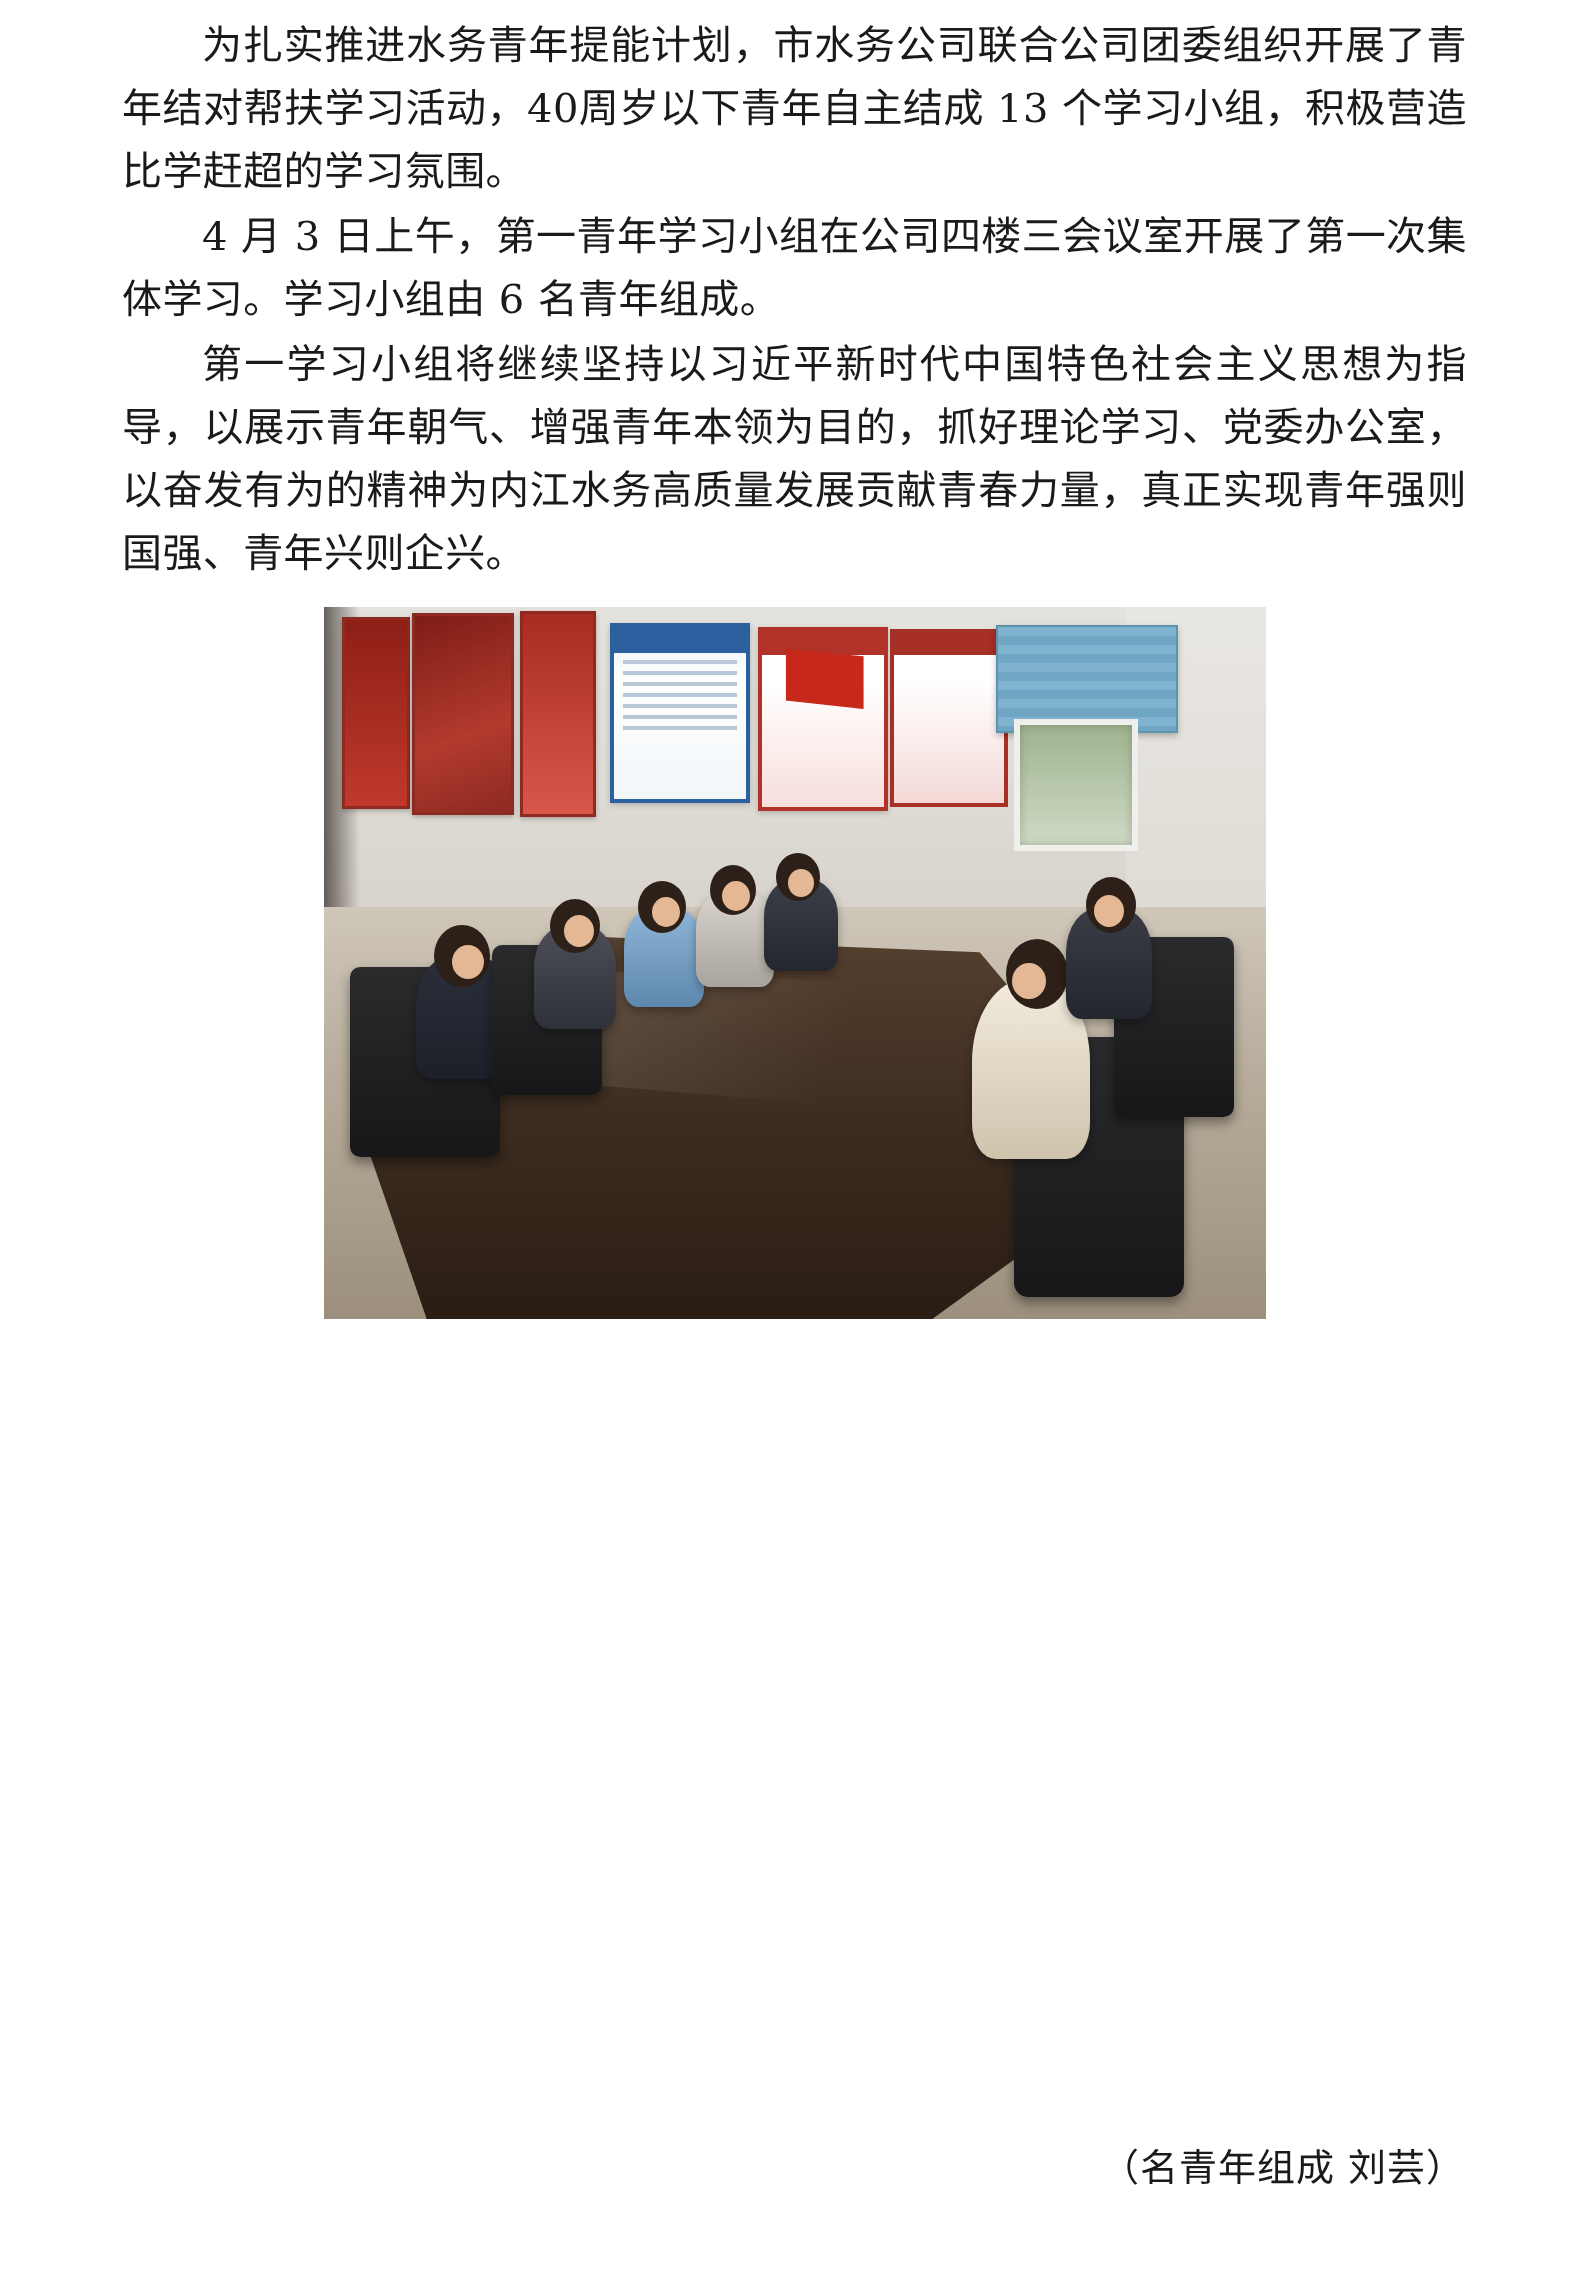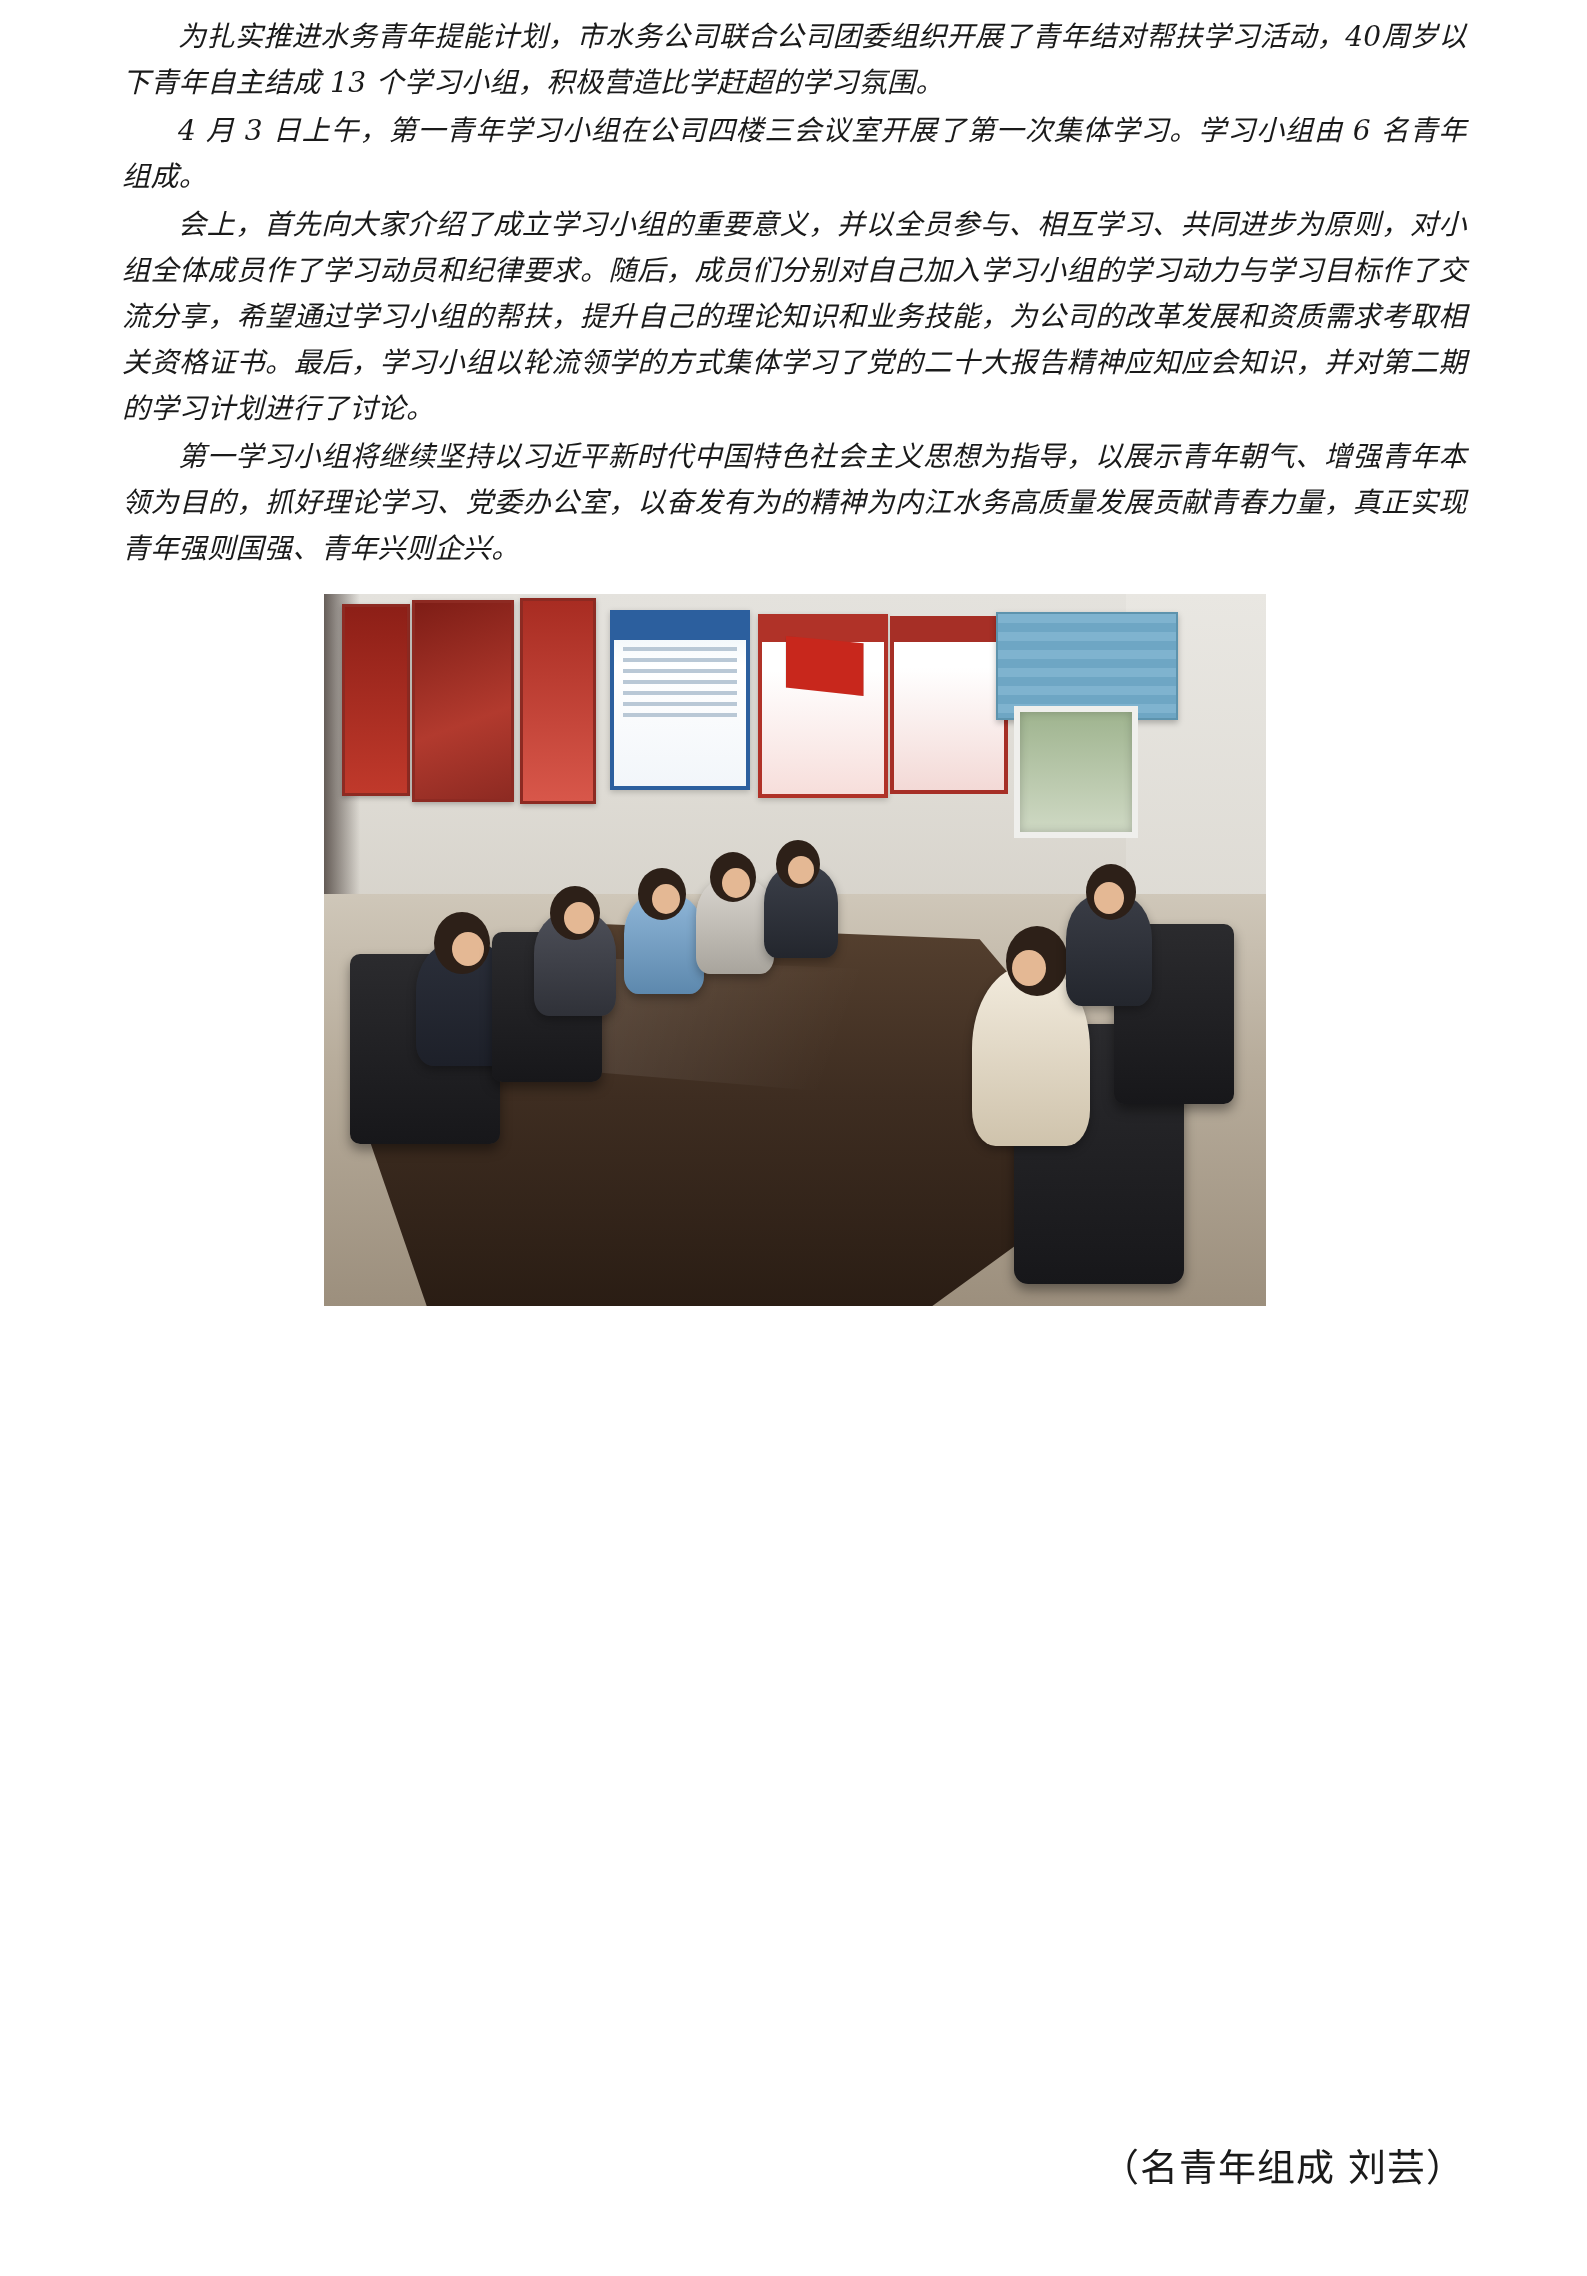--- a/index.html
+++ b/index.html
@@ -26,23 +26,22 @@
   .doc-body {
     font-size: 40px;
     line-height: 1.58;
     letter-spacing: 0.4px;
     text-align: justify;
     text-justify: inter-ideograph;
   }
   .para {
     margin: 0 0 2px 0;
     text-indent: 2em;
-    font-size: 28px;
-    line-height: 46px;
-    font-style: italic;
+    font-size: 40px;
+    line-height: 63px;
   }
   .figure-wrap {
     margin-top: 22px;
     display: flex;
     justify-content: center;
   }
   .photo {
     width: 942px;
     height: 712px;
     position: relative;
@@ -169,21 +168,20 @@
   }
 </style>
 </head>
 <body>
 
 <div class="page">
 
   <div class="doc-body">
     <p class="para">为扎实推进水务青年提能计划，市水务公司联合公司团委组织开展了青年结对帮扶学习活动，40周岁以下青年自主结成 13 个学习小组，积极营造比学赶超的学习氛围。</p>
     <p class="para">4 月 3 日上午，第一青年学习小组在公司四楼三会议室开展了第一次集体学习。学习小组由 6 名青年组成。</p>
-    <p class="para">会上，首先向大家介绍了成立学习小组的重要意义，并以全员参与、相互学习、共同进步为原则，对小组全体成员作了学习动员和纪律要求。随后，成员们分别对自己加入学习小组的学习动力与学习目标作了交流分享，希望通过学习小组的帮扶，提升自己的理论知识和业务技能，为公司的改革发展和资质需求考取相关资格证书。最后，学习小组以轮流领学的方式集体学习了党的二十大报告精神应知应会知识，并对第二期的学习计划进行了讨论。</p>
     <p class="para">第一学习小组将继续坚持以习近平新时代中国特色社会主义思想为指导，以展示青年朝气、增强青年本领为目的，抓好理论学习、党委办公室，以奋发有为的精神为内江水务高质量发展贡献青春力量，真正实现青年强则国强、青年兴则企兴。</p>
   </div>
 
   <div class="figure-wrap">
     <div class="photo">
       <div class="wall"></div>
       <div class="wall-right"></div>
       <div class="wall-shadow"></div>
 
       <div class="poster p1"></div>

